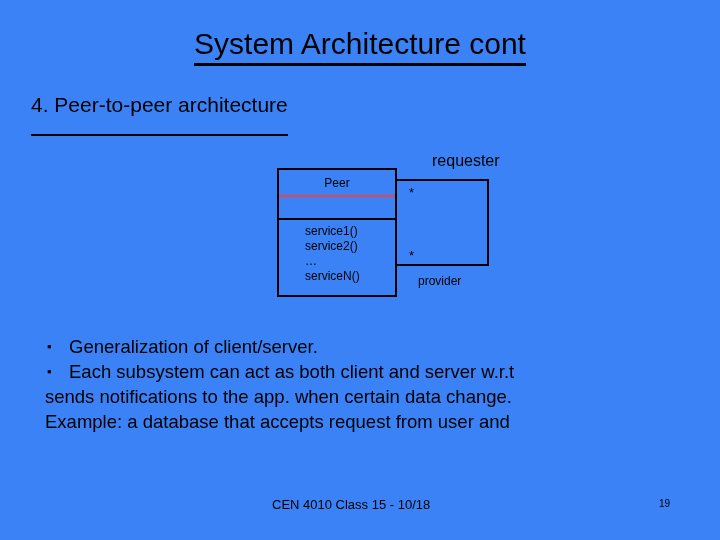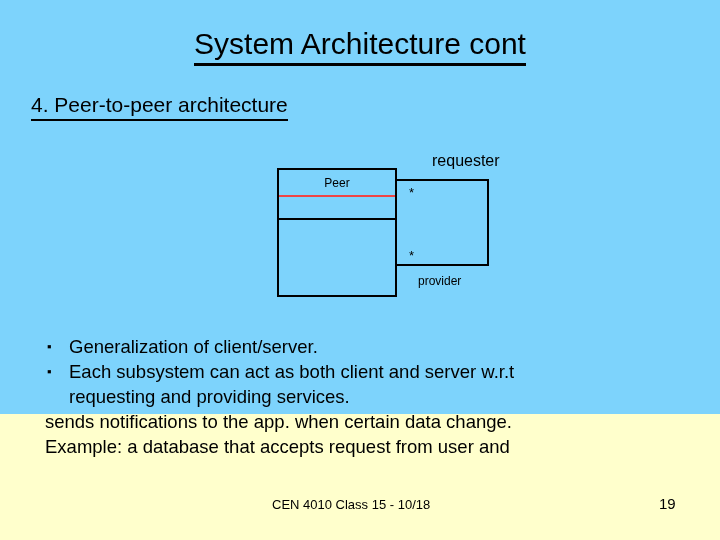--- a/index.html
+++ b/index.html
@@ -10,22 +10,22 @@
     width: 720px;
     height: 540px;
     background: #ffffcc;
     font-family: "Liberation Sans", sans-serif;
     color: #000000;
     overflow: hidden;
   }
   .slide {
     position: relative;
     width: 720px;
-    height: 414px;
-    background: #7dd3fc;
+    height: 540px;
+    background: #3b82f6;
   }
 
   
   .slide-title {
     position: absolute;
     left: 0;
     top: 26px;
     width: 720px;
     text-align: center;
     font-size: 30px;
@@ -44,21 +44,21 @@
     position: absolute;
     left: 31px;
     top: 92px;
     font-size: 21px;
     line-height: 26px;
     white-space: nowrap;
   }
   .slide-subtitle .ul {
     display: inline-block;
     border-bottom: 2px solid #000;
-    padding-bottom: 1px;
+    padding-bottom: 16px;
   }
 
   
   .diagram {
     position: absolute;
     left: 0;
     top: 0;
     width: 720px;
     height: 540px;
     pointer-events: none;
@@ -205,21 +205,21 @@
     left: 272px;
     top: 497px;
     font-size: 13px;
     line-height: 16px;
     white-space: nowrap;
   }
   .footer-page {
     position: absolute;
     left: 659px;
     top: 496px;
-    font-size: 15px;
+    font-size: 10px;
     line-height: 16px;
     white-space: nowrap;
   }
 </style>
 </head>
 <body>
 
 <div class="slide">
 
   <div class="slide-title">
@@ -228,20 +228,26 @@
 
   <div class="slide-subtitle">
     <span class="ul">4. Peer-to-peer architecture</span>
   </div>
 
   <div class="diagram">
 
     <div class="class-box">
       <div class="compartment-name">Peer</div>
       <div class="compartment-attrs"></div>
+      <div class="compartment-ops">
+        <span class="op-line">service1()</span>
+        <span class="op-line">service2()</span>
+        <span class="op-line">…</span>
+        <span class="op-line">serviceN()</span>
+      </div>
     </div>
 
     <div class="assoc-top"></div>
     <div class="assoc-right"></div>
     <div class="assoc-bottom"></div>
 
     <div class="role-requester">requester</div>
     <div class="role-provider">provider</div>
     <div class="mult-top">*</div>
     <div class="mult-bottom">*</div>
@@ -249,21 +255,20 @@
 
   <div class="body-text">
     <span class="bullet-item">
       <span class="marker">▪</span>
       <span>Generalization of client/server.</span>
     </span>
     <span class="bullet-item">
       <span class="marker">▪</span>
       <span>Each subsystem can act as both client and server w.r.t</span>
     </span>
-    <span class="bullet-cont">requesting and providing services.</span>
     <span class="plain-line">sends notifications to the app. when certain data change.</span>
     <span class="plain-line">Example: a database that accepts request from user and</span>
   </div>
 
   <div class="footer-text">CEN 4010 Class 15 - 10/18</div>
   <div class="footer-page">19</div>
 
 </div>
 
 </body></html>

